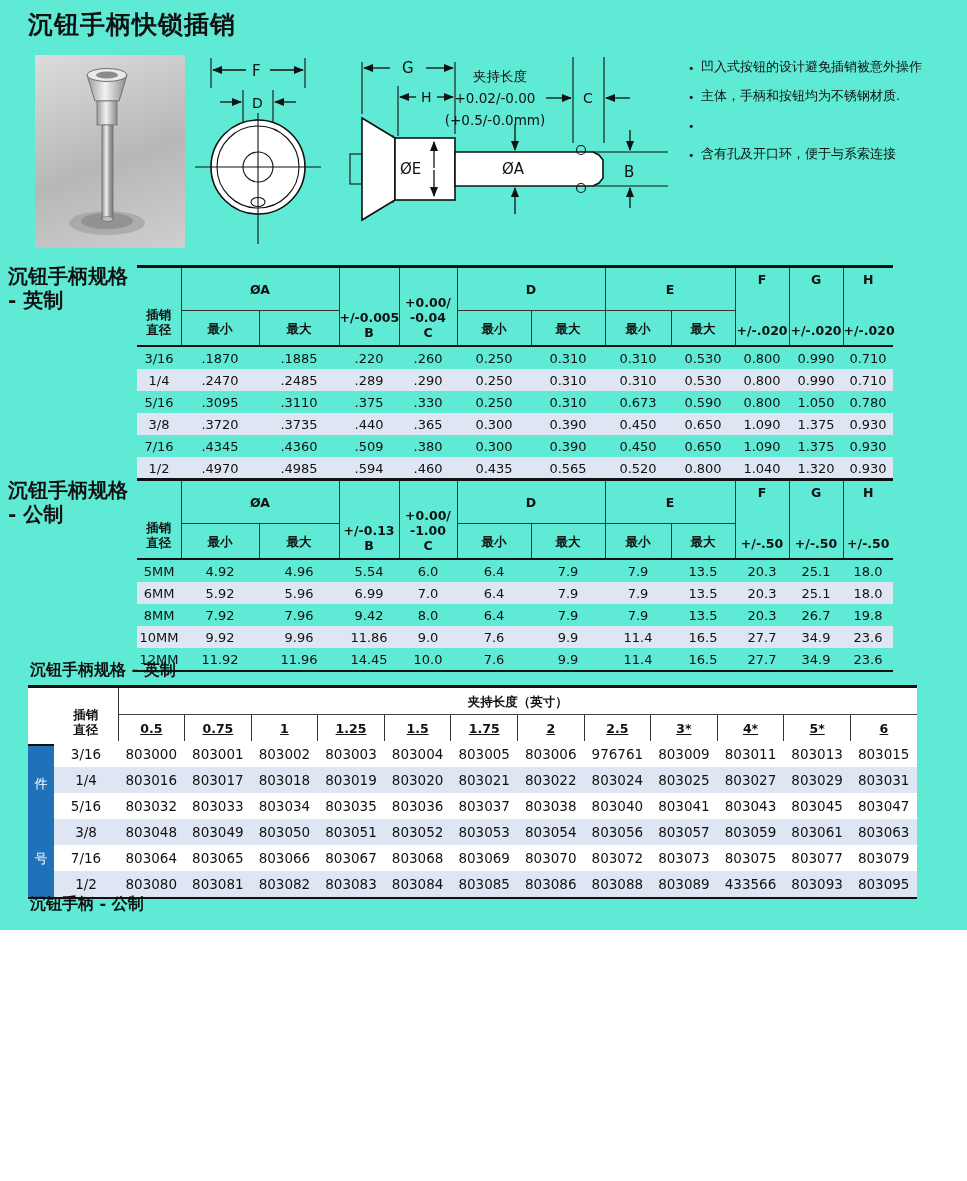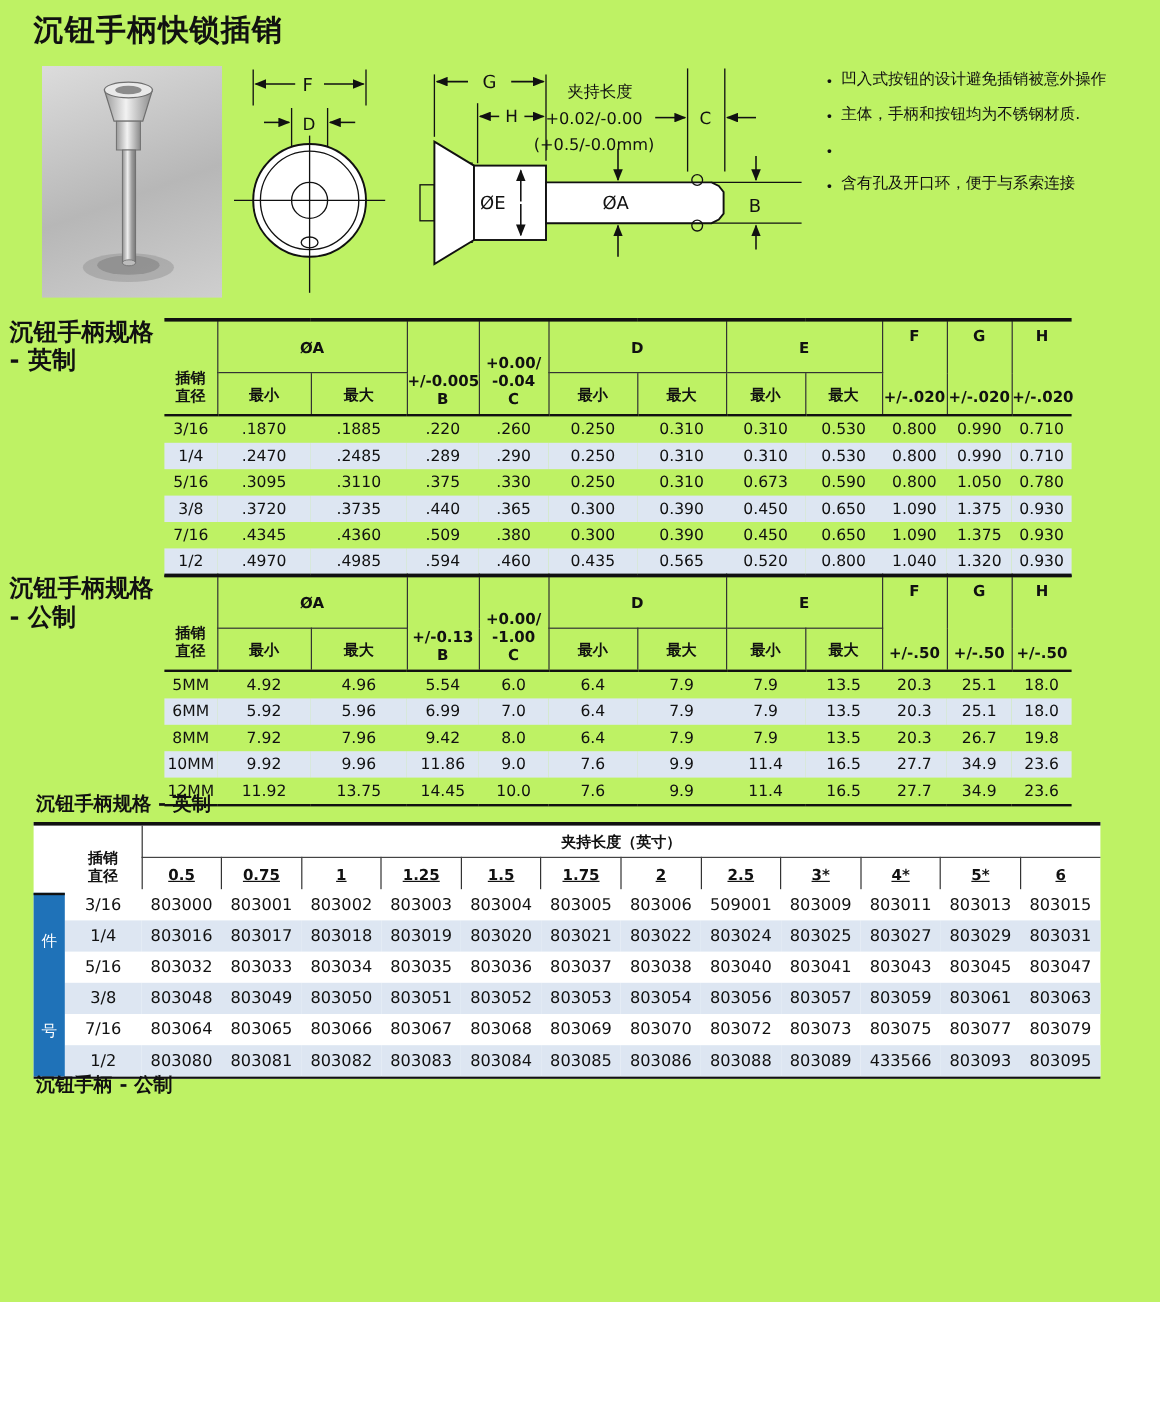--- a/index.html
+++ b/index.html
@@ -1,17 +1,17 @@
 <!DOCTYPE html>
 <html><head>
 <meta charset="utf-8">
 <style>
   html,body{margin:0;padding:0;background:#fff;}
   body{font-family:"DejaVu Sans","Liberation Sans",sans-serif;color:#111;}
-  #page{position:relative;width:967px;height:1085px;background:#bef264;overflow:hidden;}
+  #page{position:relative;width:967px;height:930px;background:#5eead4;overflow:hidden;}
 
   .abs{position:absolute;}
 
   
   #title{left:28px;top:8px;font-size:25px;font-weight:bold;letter-spacing:1px;}
 
   
   #photo{left:35px;top:55px;width:150px;height:193px;
          background:linear-gradient(160deg,#dcdcdc 0%,#b7b7b7 55%,#cfcfcf 100%);}
 
@@ -447,21 +447,21 @@
           <td>9.9</td>
           <td>11.4</td>
           <td>16.5</td>
           <td>27.7</td>
           <td>34.9</td>
           <td>23.6</td>
         </tr>
         <tr>
           <td>12MM</td>
           <td>11.92</td>
-          <td>13.75</td>
+          <td>11.96</td>
           <td>14.45</td>
           <td>10.0</td>
           <td>7.6</td>
           <td>9.9</td>
           <td>11.4</td>
           <td>16.5</td>
           <td>27.7</td>
           <td>34.9</td>
           <td>23.6</td>
         </tr>
@@ -501,21 +501,21 @@
       <tbody>
           <tr>
             <td>3/16</td>
             <td>803000</td>
             <td>803001</td>
             <td>803002</td>
             <td>803003</td>
             <td>803004</td>
             <td>803005</td>
             <td>803006</td>
-            <td>509001</td>
+            <td>976761</td>
             <td>803009</td>
             <td>803011</td>
             <td>803013</td>
             <td>803015</td>
           </tr>
           <tr class="stripe">
             <td>1/4</td>
             <td>803016</td>
             <td>803017</td>
             <td>803018</td>

